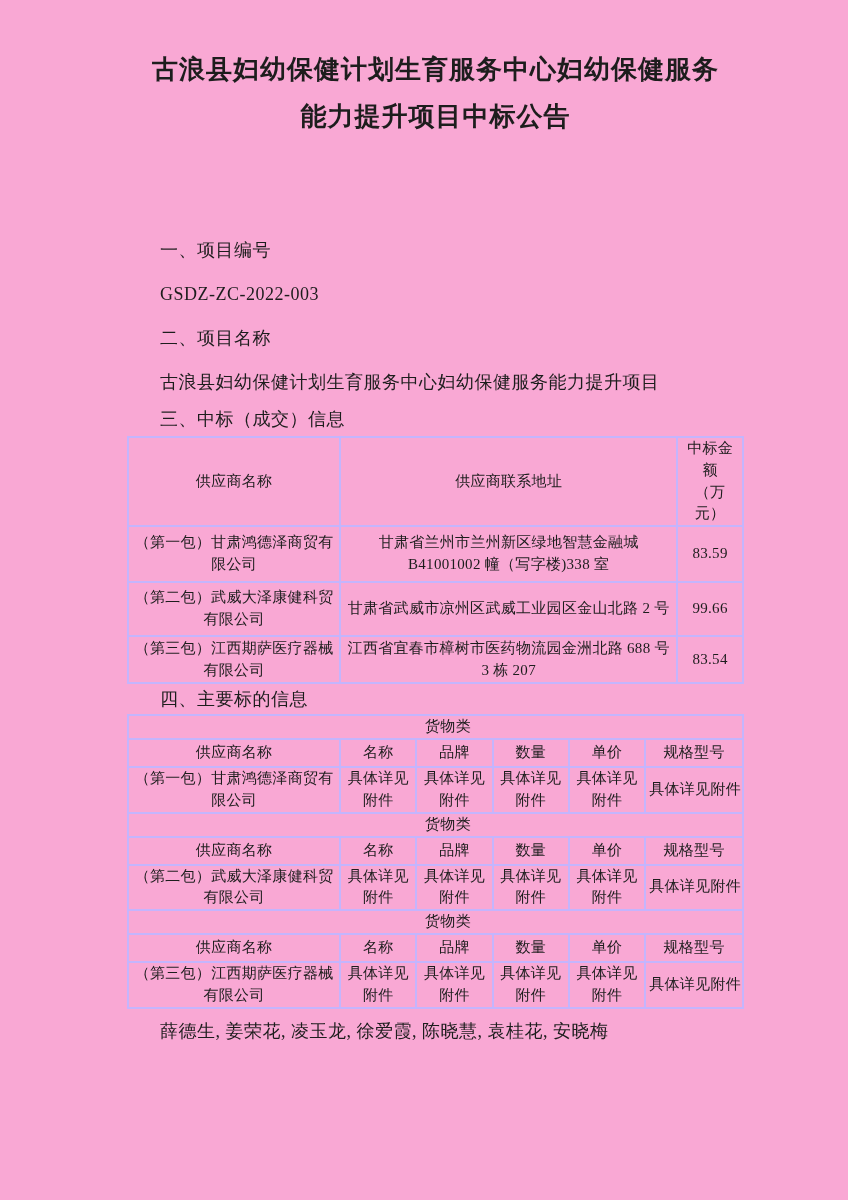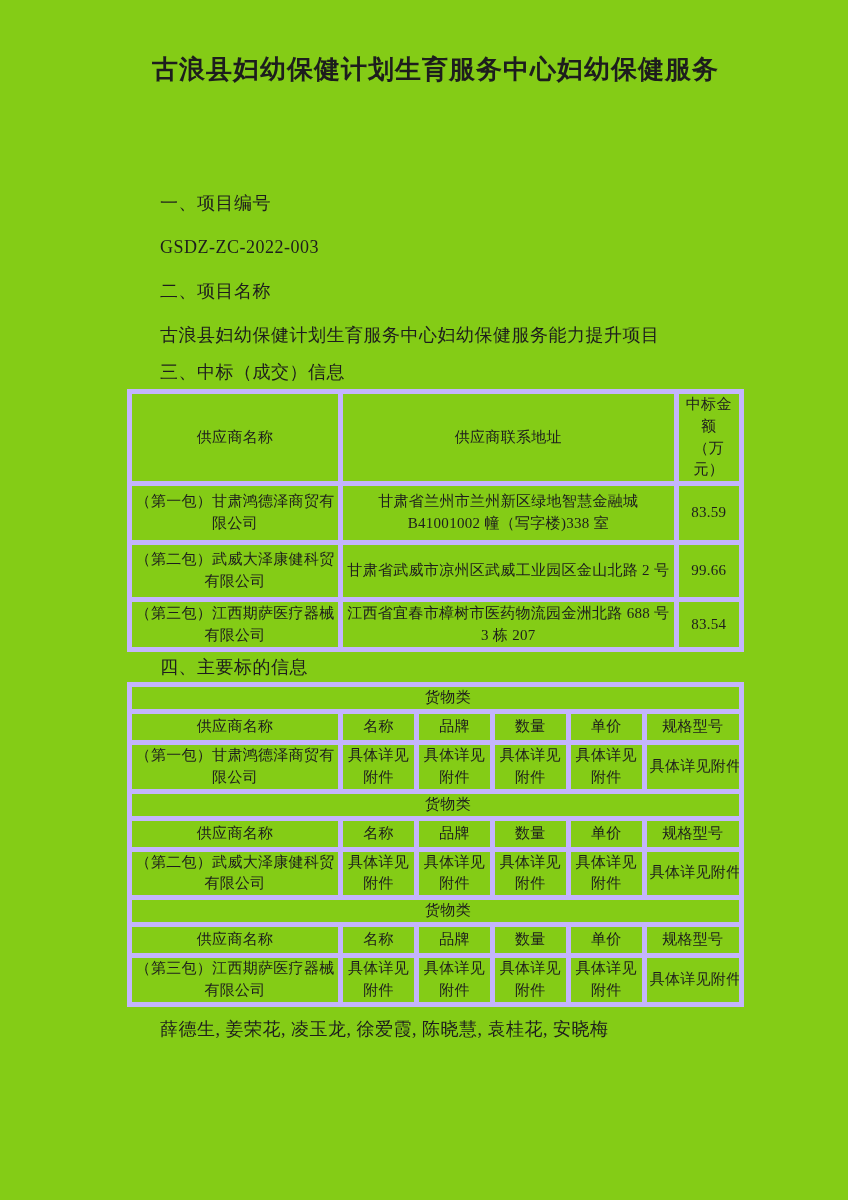--- a/index.html
+++ b/index.html
@@ -1,20 +1,20 @@
 <!DOCTYPE html>
 <html><head>
 <meta charset="utf-8">
 <style>
   html, body { margin: 0; padding: 0; background: #ffffff; }
   .page {
     position: relative;
     width: 848px;
     height: 1200px;
-    background: #84cc16;
+    background: #f9a8d4;
     color: #1d1d1d;
     font-family: "Liberation Serif", "DejaVu Serif", serif;
     overflow: hidden;
   }
   .inner { padding: 0 104px 0 127px; }
 
   .doc-title {
     margin: 0;
     padding-top: 46px;
     font-size: 26px;
@@ -39,21 +39,21 @@
   .line.mt5 { margin-top: 14px; }
 
   table.doc-table {
     width: 100%;
     border-collapse: collapse;
     table-layout: fixed;
     border: 2px solid #2b2b2b;
   }
   table.award { margin-top: -2px; }
   .doc-table th, .doc-table td {
-    border: 5px solid #c4b5fd;
+    border: 2px solid #c4b5fd;
     font-weight: normal;
     text-align: center;
     vertical-align: middle;
     padding: 0 3px;
     font-size: 15px;
     line-height: 1.45;
     letter-spacing: 0.3px;
     overflow: hidden;
   }
   .award .hrow th { height: 50px; }
@@ -68,20 +68,21 @@
   .nowrap { white-space: nowrap; }
 </style>
 </head>
 <body>
 
 <div class="page">
   <div class="inner">
 
     <h1 class="doc-title">
       <span class="title-line">古浪县妇幼保健计划生育服务中心妇幼保健服务</span>
+      <span class="title-line">能力提升项目中标公告</span>
     </h1>
 
     <div class="body-flow">
 
       <p class="line">一、项目编号</p>
       <p class="line">GSDZ-ZC-2022-003</p>
 
       <p class="line">二、项目名称</p>
       <p class="line">古浪县妇幼保健计划生育服务中心妇幼保健服务能力提升项目</p>
 

